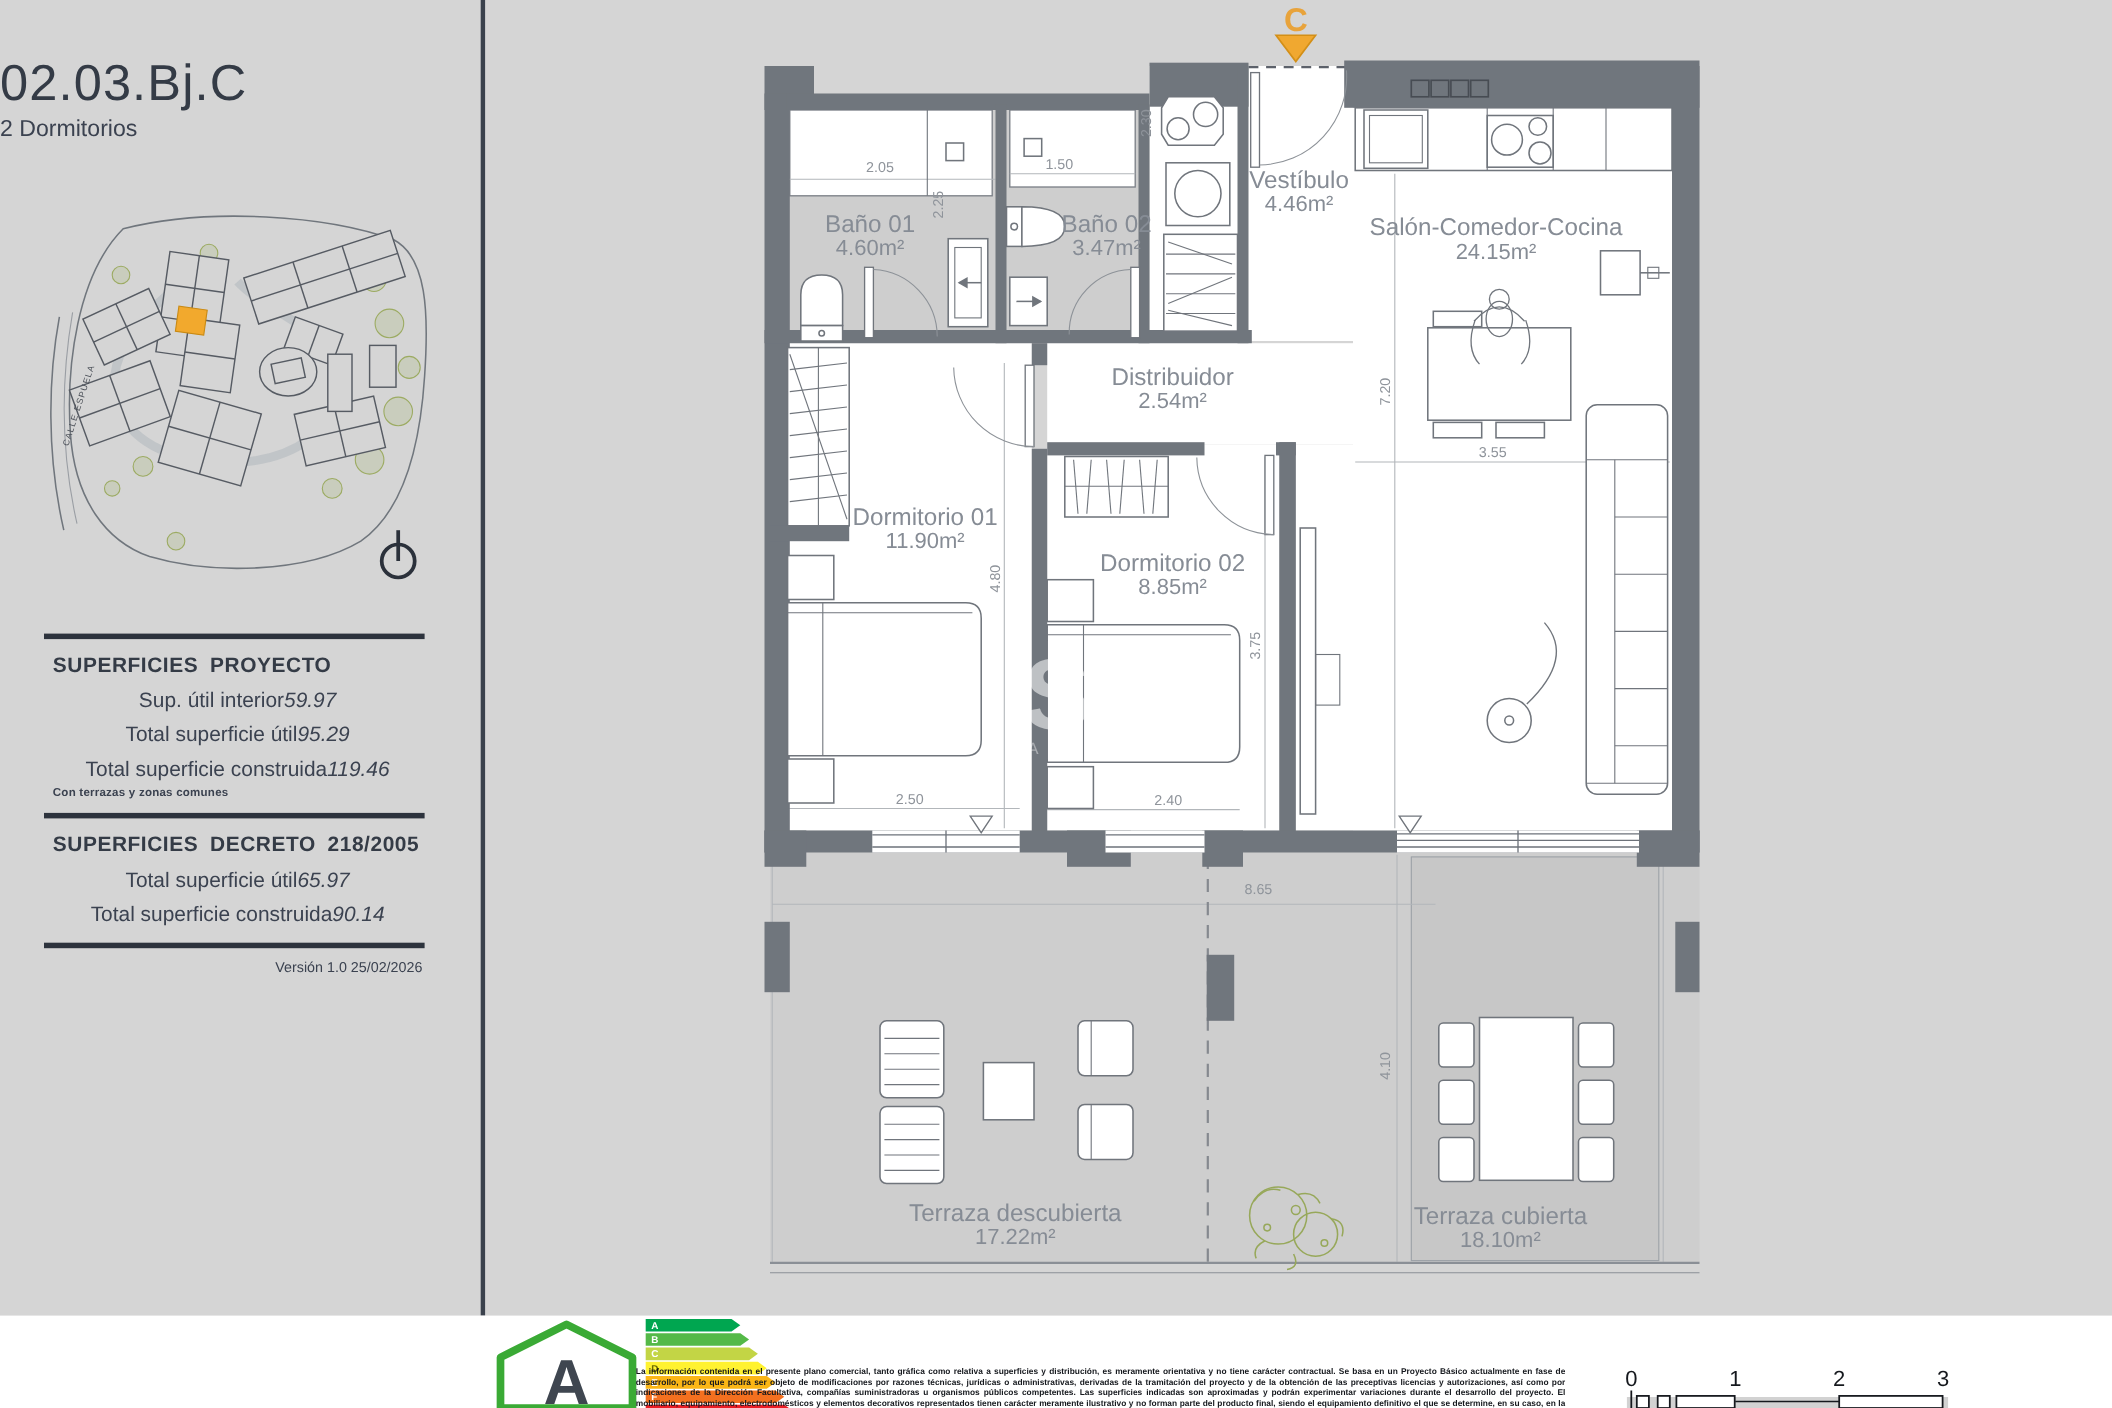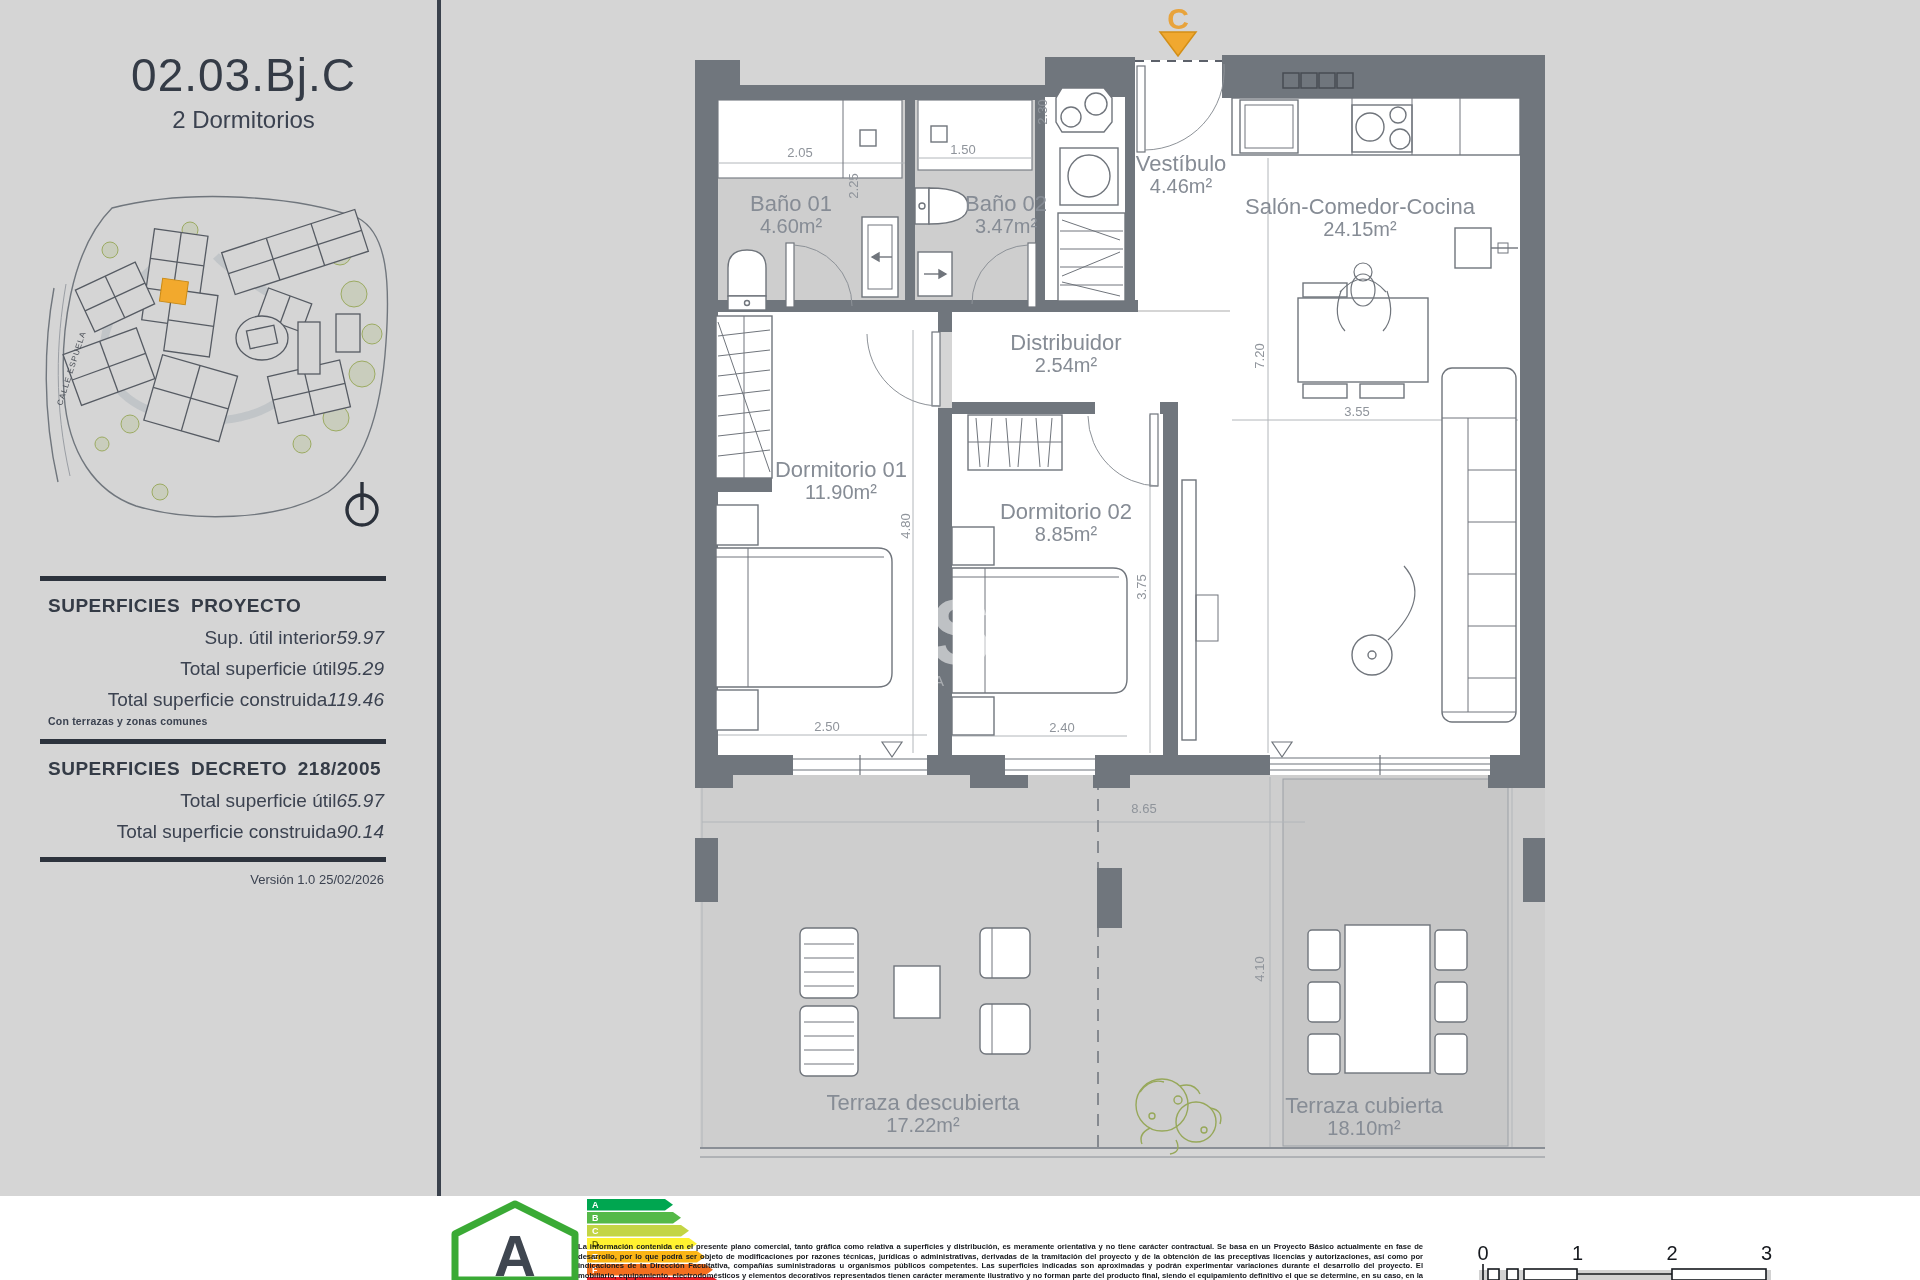--- a/index.html
+++ b/index.html
@@ -1,26 +1,26 @@
 <!DOCTYPE html>
 <html><head>
 <meta charset="utf-8">
 <style>
   html,body{margin:0;padding:0;background:#9a9a9a;}
   .page{position:relative;width:1920px;height:1280px;background:#d5d5d5;overflow:hidden;
         font-family:"Liberation Sans",sans-serif;color:#3b4250;}
   
   .v-sep{position:absolute;left:437px;top:0;width:4px;height:1196px;background:#3a414c;}
-  .side-title{position:absolute;left:0;top:48px;width:487px;text-align:center;}
+  .side-title{position:absolute;left:0;top:48px;width:487px;text-align:left;}
   .side-title .t1{font-size:46px;letter-spacing:1px;color:#343b46;}
-  .side-title .t2{font-size:24px;margin-top:4px;color:#3b4250;}
+  .side-title .t2{font-size:21px;margin-top:4px;color:#3b4250;}
   .side-tables{position:absolute;left:40px;top:576px;width:346px;}
   .tdivider{height:5px;background:#2d333d;}
   .thead{margin:14px 0 5px 8px;font-size:19px;font-weight:600;letter-spacing:.5px;word-spacing:5px;color:#343b46;}
-  .trow{display:flex;justify-content:flex-end;align-items:center;height:31px;padding:0 2px 0 8px;font-size:19px;}
+  .trow{display:flex;justify-content:center;align-items:center;height:31px;padding:0 2px 0 8px;font-size:19px;}
   .trow .tval{font-weight:400;font-style:italic;}
   .tnote{font-size:10.5px;font-weight:700;margin:0 0 12px 8px;letter-spacing:.2px;}
   .mb10{margin-bottom:10px;}
   .tversion{text-align:right;font-size:13px;margin-top:10px;padding-right:2px;}
   
   .rlabel{position:absolute;transform:translate(-50%,0);text-align:center;color:#868c95;white-space:nowrap;}
   .rlabel .rname{font-size:22px;line-height:23px;}
   .rlabel .rarea{font-size:20px;line-height:23px;}
   .dim{position:absolute;font-size:13px;color:#8f949b;transform:translate(-50%,-50%);white-space:nowrap;}
   .dim.v{transform:translate(-50%,-50%) rotate(-90deg);}

